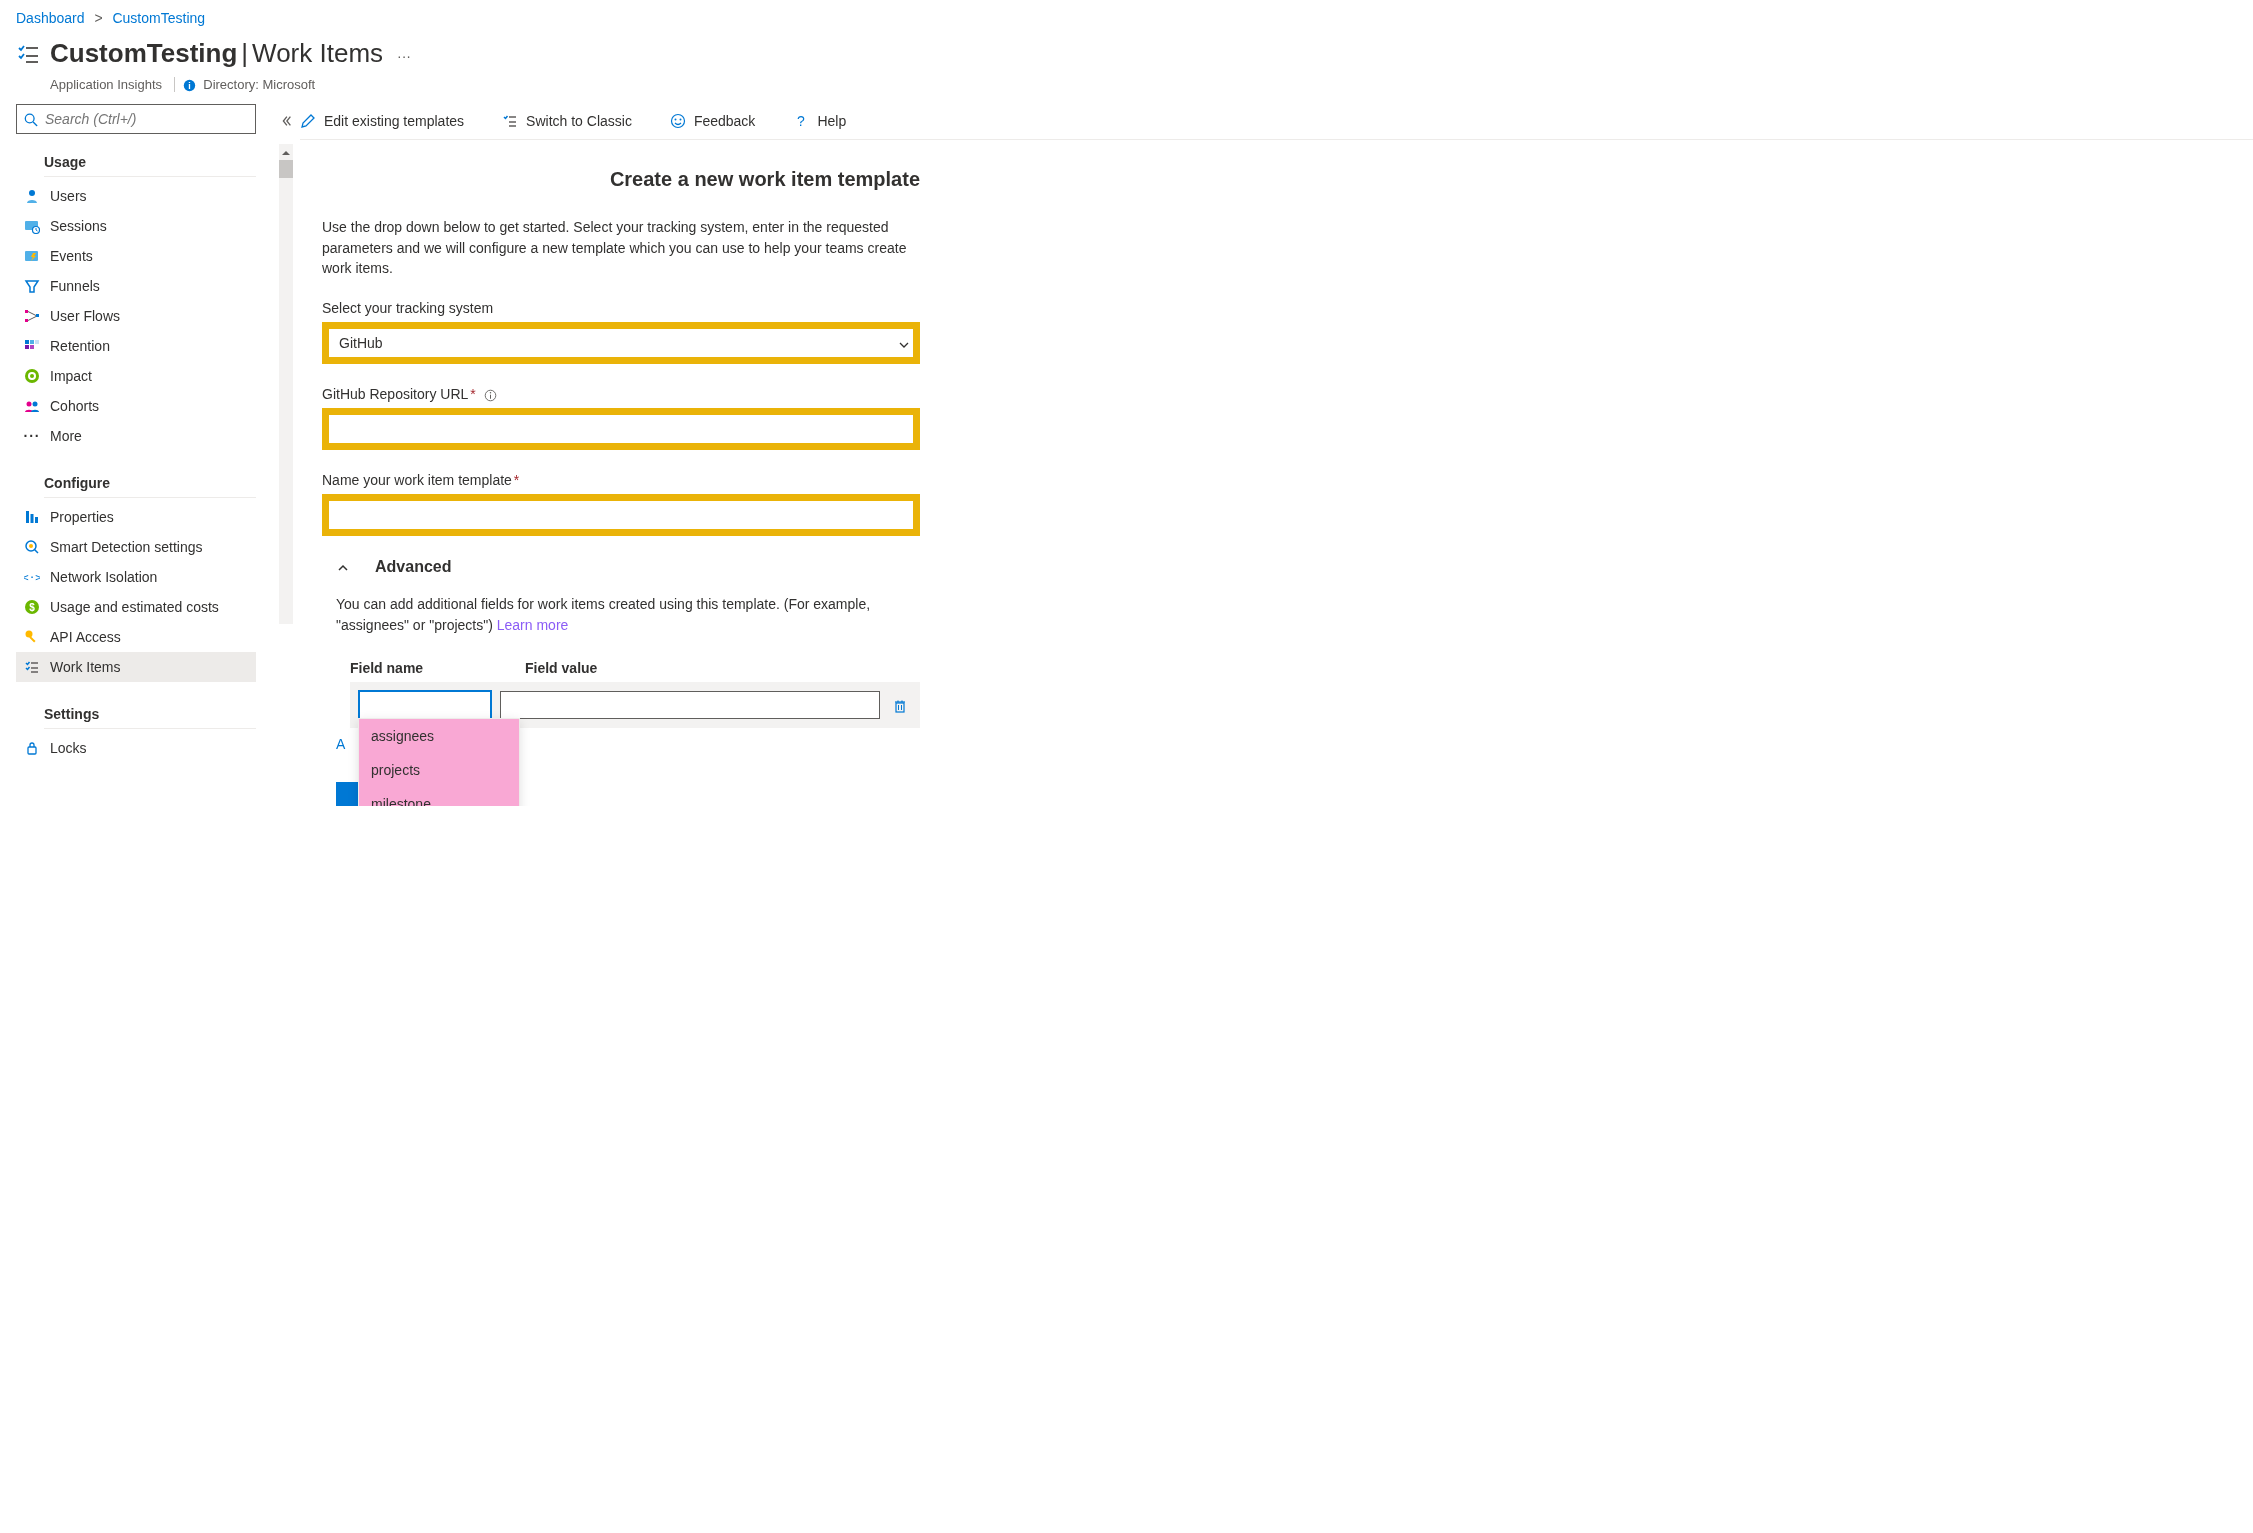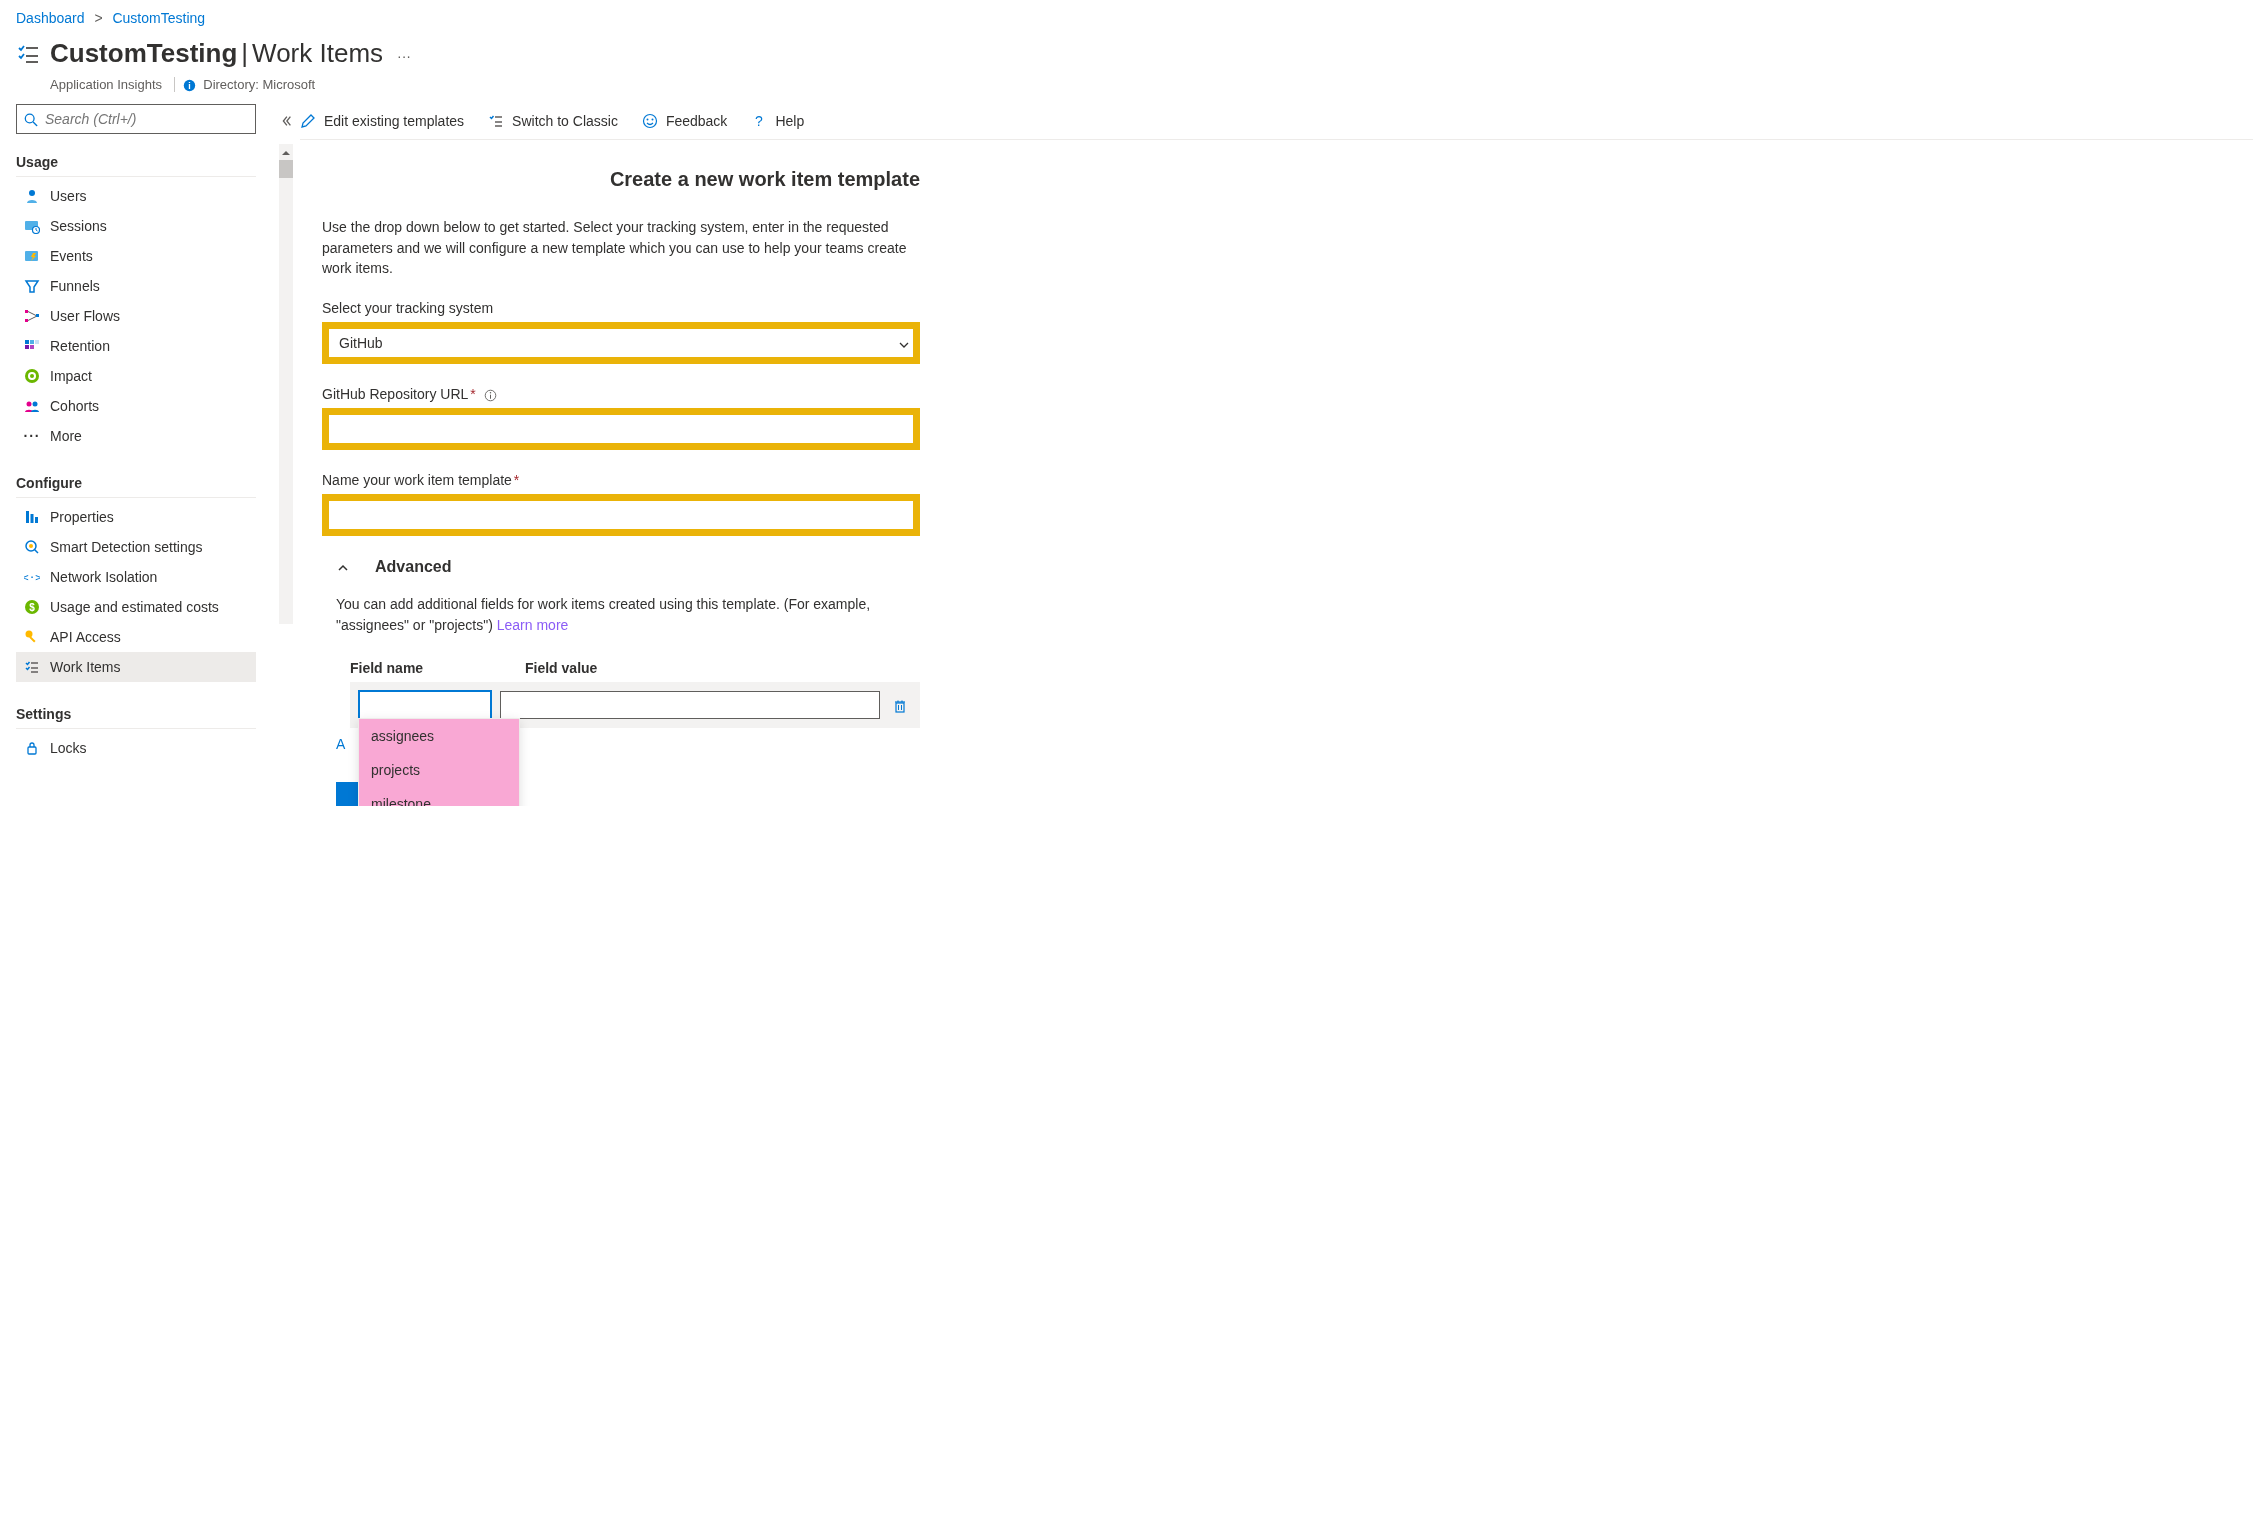--- a/index.html
+++ b/index.html
@@ -117,20 +117,21 @@
       color: #0078d4;
     }
 
     .section-title {
       font-size: 14px;
       font-weight: 600;
       color: #323130;
       padding: 8px 0 6px 0;
       border-bottom: 1px solid #edebe9;
       margin-bottom: 4px;
+      margin-left: 28px;
     }
 
     .nav-item {
       display: flex;
       align-items: center;
       padding: 7px 4px;
       cursor: pointer;
       color: #323130;
     }
     .nav-item.active { background: #edebe9; }
@@ -142,21 +143,21 @@
     }
     .nav-item span.label { font-size: 14px; }
 
     .nav-group { margin-bottom: 16px; }
 
     
     .toolbar {
       display: flex;
       align-items: center;
       padding: 8px 0 10px 0;
-      gap: 24px;
+      gap: 38px;
       border-bottom: 1px solid #edebe9;
       margin-bottom: 28px;
     }
     .toolbar-item {
       display: flex;
       align-items: center;
       cursor: pointer;
       color: #323130;
       font-size: 14px;
     }

